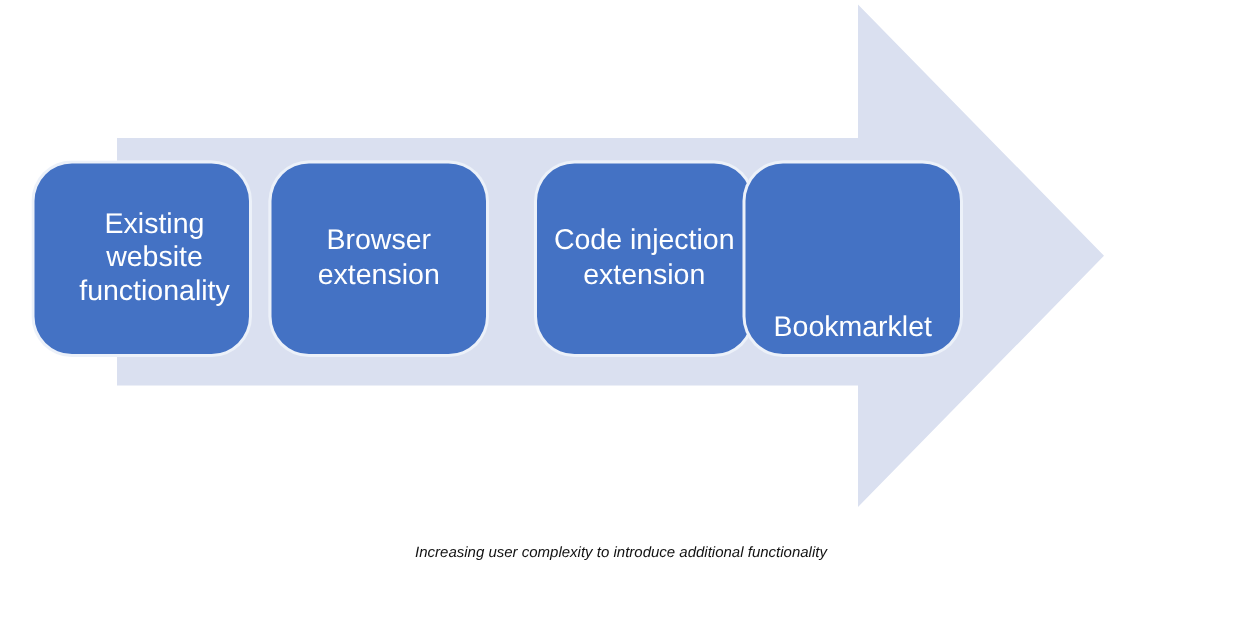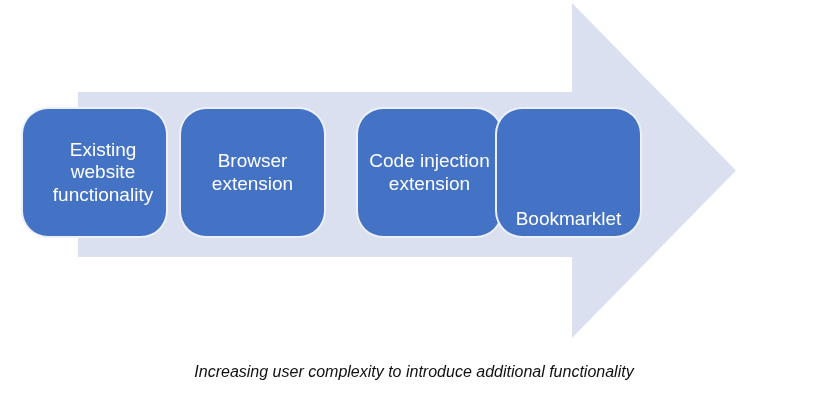--- a/index.html
+++ b/index.html
@@ -39,21 +39,21 @@
   .step-1{left:21px;padding-left:27px;}
   .step-2{left:179px;}
   .step-3{left:356px;}
   .step-4{left:495px;align-items:flex-end;}
   .step-5{left:653px;}
   .caption{
     position:absolute;
     left:0;top:363px;width:828px;
     text-align:center;
     font-style:italic;
-    font-size:16px;
+    font-size:10px;
     color:var(--caption-color);
   }
 </style>
 </head>
 <body>
 
 <div class="canvas">
 
   <svg class="arrow-svg" viewBox="0 0 828 420" xmlns="http://www.w3.org/2000/svg" aria-hidden="true">
     <polygon points="78,92 572,92 572,3 736,170.5 572,338 572,257 78,257"></polygon>

